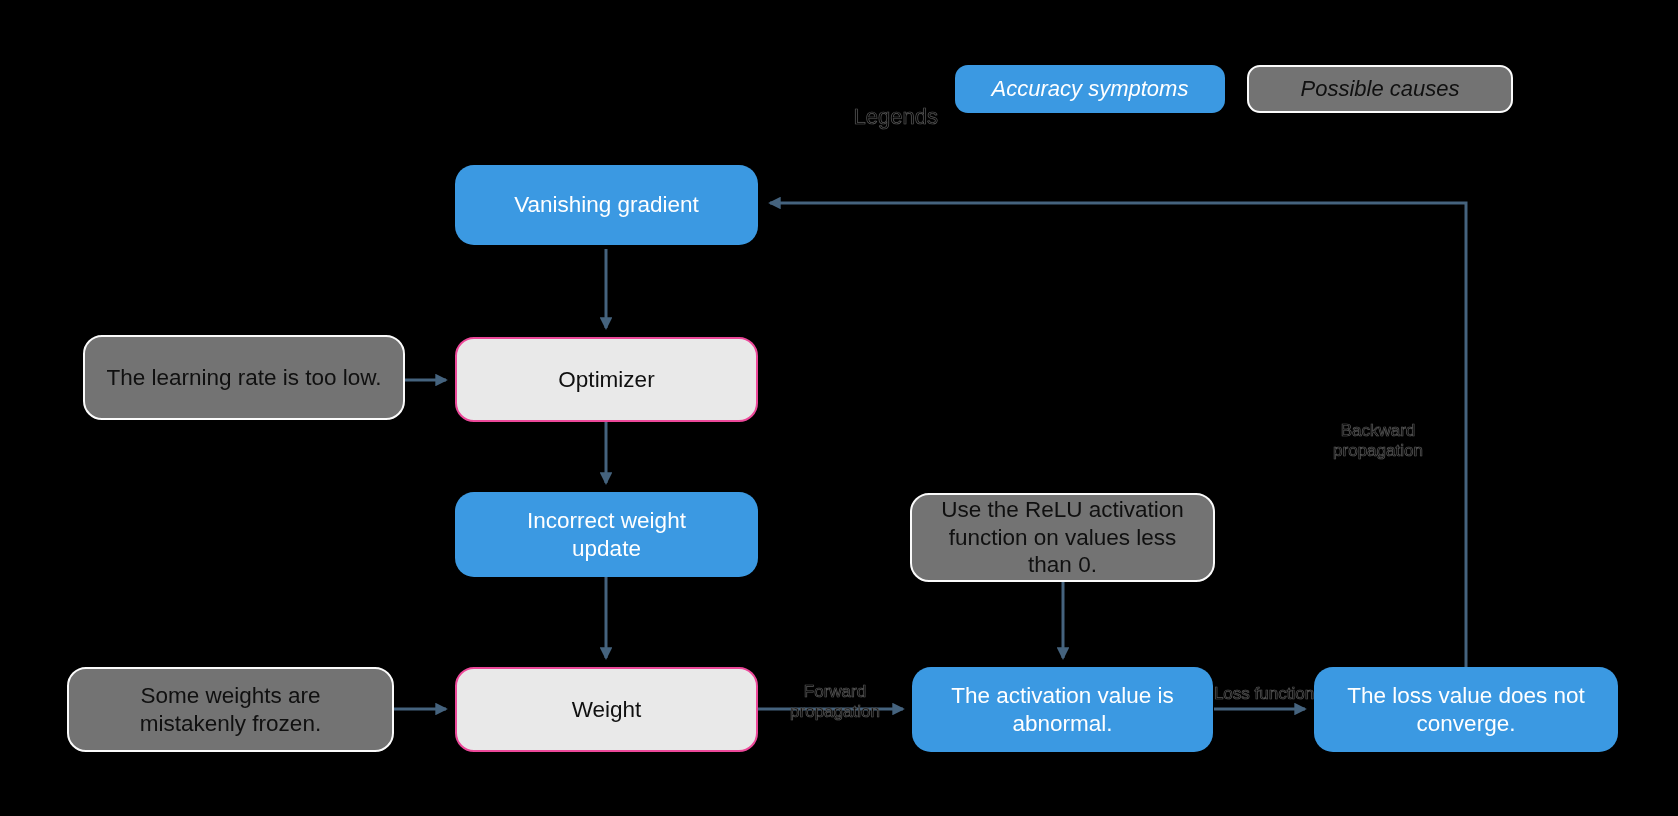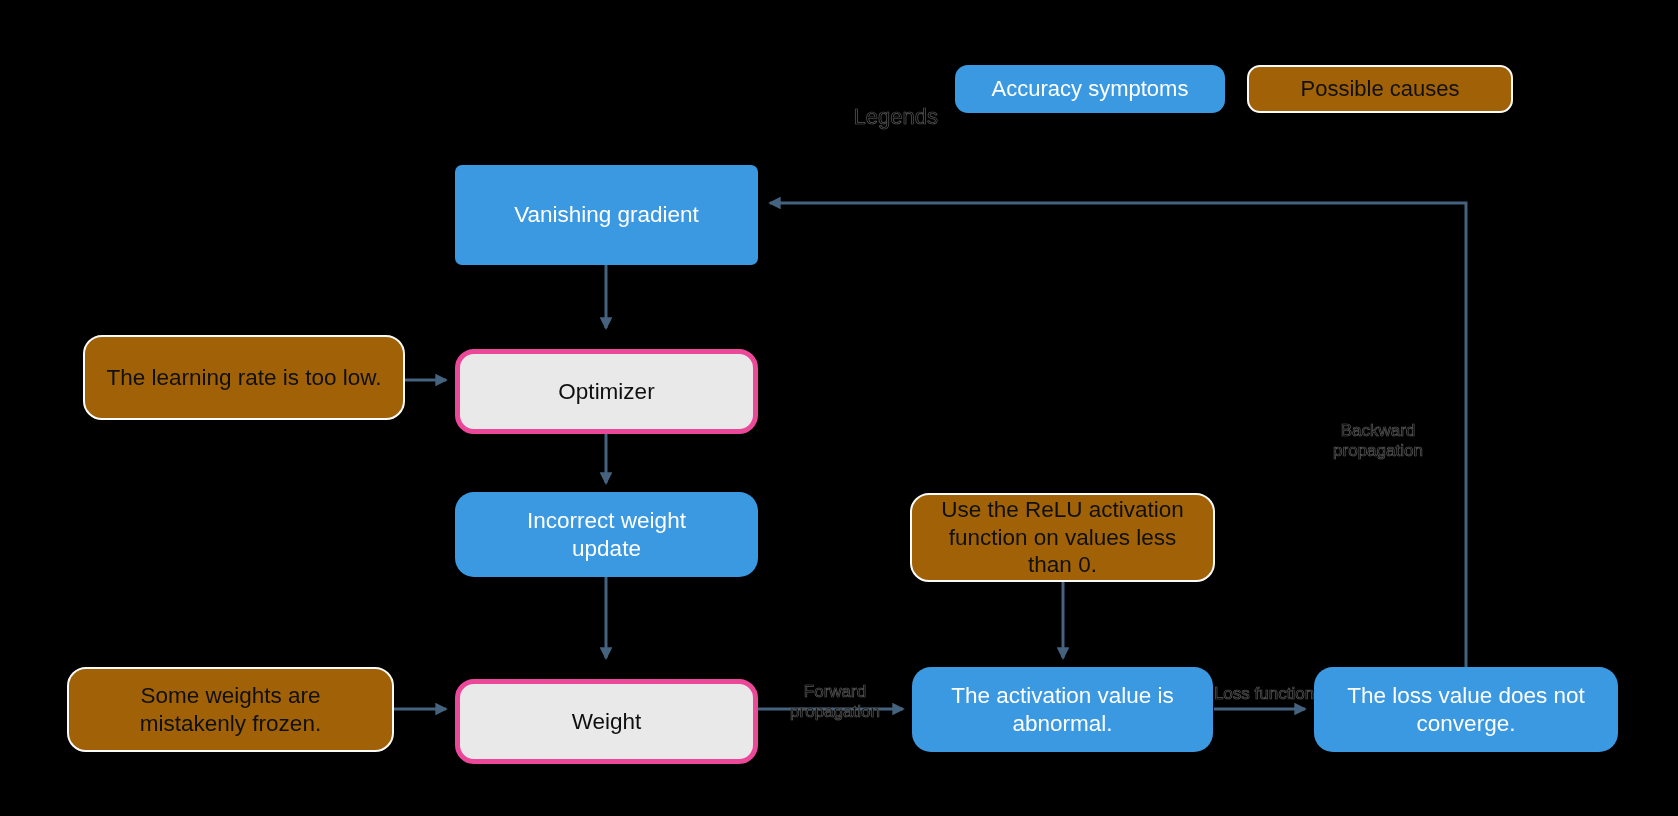--- a/index.html
+++ b/index.html
@@ -2,24 +2,24 @@
 <html><head>
 <meta charset="utf-8">
 <style>
   html,body{margin:0;padding:0;background:#000;}
   .stage{position:relative;width:1678px;height:816px;background:#000;overflow:hidden;
          font-family:"Liberation Sans", sans-serif;}
   .node{position:absolute;display:flex;align-items:center;justify-content:center;
         text-align:center;border-radius:19px;font-size:22.5px;line-height:1.24;
         box-sizing:border-box;padding:6px 16px;}
   .symptom{background:#3b99e2;color:#ffffff;}
-  .cause{background:#a16207;color:#101010;border:2px solid #fbfbfb;}
-  .neutral{background:#e9e9e9;color:#101010;border:5px solid #ec4899;margin-top:12px;}
+  .cause{background:#737373;color:#101010;border:2px solid #fbfbfb;}
+  .neutral{background:#e9e9e9;color:#101010;border:2px solid #ec4899;}
   .badge{position:absolute;display:flex;align-items:center;justify-content:center;
-         box-sizing:border-box;border-radius:13px;font-size:22px;height:48px;}
+         box-sizing:border-box;border-radius:13px;font-size:22px;height:48px;font-style:italic;}
   .badge.symptom{border:none;}
   .hidden-label{position:absolute;color:#000;font-size:17px;line-height:1.2;text-align:center;
         -webkit-text-stroke:0.7px #565656;text-shadow:0 0 1px rgba(130,130,130,0.5);}
   svg.wires{position:absolute;left:0;top:0;pointer-events:none;}
 </style>
 </head>
 <body>
 
 <div class="stage">
 
@@ -39,21 +39,21 @@
       <path d="M1063,582 L1063,658" marker-end="url(#ah)"></path>
       <path d="M1214,709 L1305,709" marker-end="url(#ah)"></path>
       <path d="M1466,667 L1466,203 L770,203" marker-end="url(#ah)"></path>
     </g>
   </svg>
 
   <div class="hidden-label" style="left:798px;top:76px;width:140px;text-align:right;font-size:22px;margin-top:28px;">Legends</div>
   <div class="badge symptom" style="left:955px;top:65px;width:270px;">Accuracy symptoms</div>
   <div class="badge cause" style="left:1247px;top:65px;width:266px;">Possible causes</div>
 
-  <div class="node symptom" style="left:455px;top:165px;width:303px;height:100px;border-radius:7px;">Vanishing gradient</div>
+  <div class="node symptom" style="left:455px;top:165px;width:303px;height:80px;">Vanishing gradient</div>
   <div class="node neutral" style="left:455px;top:337px;width:303px;height:85px;">Optimizer</div>
   <div class="node symptom" style="left:455px;top:492px;width:303px;height:85px;padding:6px 48px;">Incorrect weight update</div>
   <div class="node neutral" style="left:455px;top:667px;width:303px;height:85px;">Weight</div>
 
   <div class="node cause" style="left:83px;top:335px;width:322px;height:85px;">The learning rate is too low.</div>
   <div class="node cause" style="left:67px;top:667px;width:327px;height:85px;padding:6px 40px;">Some weights are mistakenly frozen.</div>
 
   <div class="node cause" style="left:910px;top:493px;width:305px;height:89px;padding:16px 18px;">Use the ReLU activation function on values less than 0.</div>
   <div class="node symptom" style="left:1314px;top:667px;width:304px;height:85px;padding:6px 30px;">The loss value does not converge.</div>
   <div class="node symptom" style="left:912px;top:667px;width:301px;height:85px;padding:6px 30px;">The activation value is abnormal.</div>

